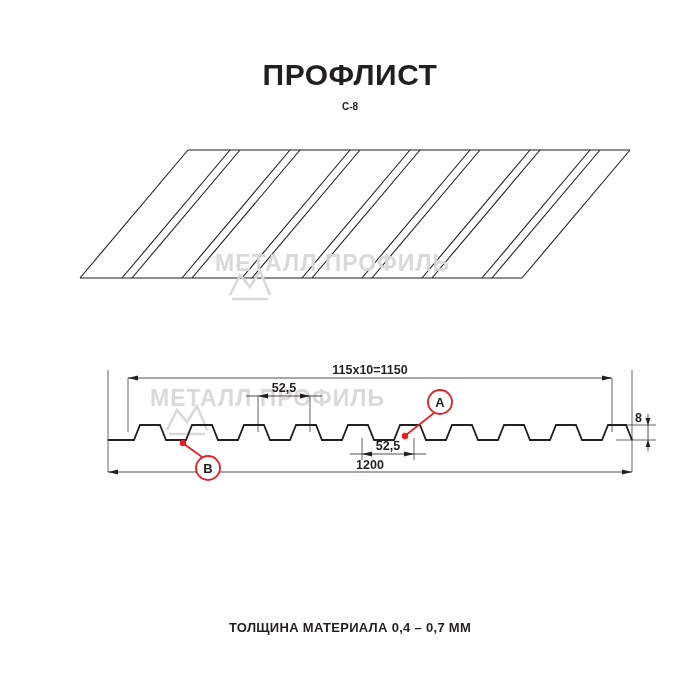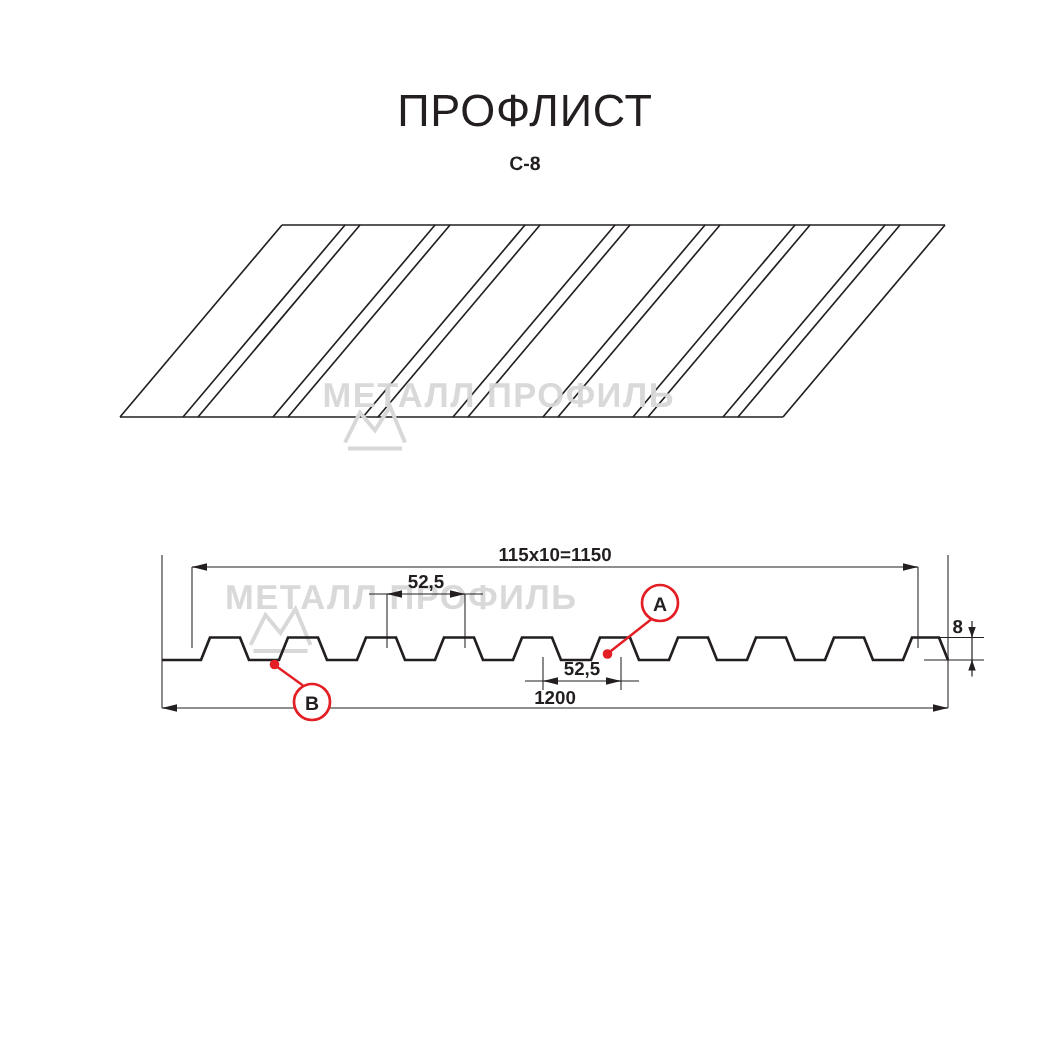--- a/index.html
+++ b/index.html
@@ -20,31 +20,31 @@
     width: 700px;
     height: 700px;
   }
   .title {
     position: absolute;
     top: 58px;
     left: 0;
     width: 700px;
     text-align: center;
     font-size: 30px;
-    font-weight: normal;
+    font-weight: bold;
     letter-spacing: 0.5px;
     color: #231f20;
   }
   .subtitle {
     position: absolute;
     top: 101px;
     left: 0;
     width: 700px;
     text-align: center;
-    font-size: 13px;
+    font-size: 10px;
     font-weight: bold;
     color: #231f20;
   }
   .footer-note {
     position: absolute;
     top: 620px;
     left: 0;
     width: 700px;
     text-align: center;
     font-size: 13px;
@@ -247,14 +247,15 @@
       <g>
         <circle cx="148" cy="118" r="12" fill="#ffffff" stroke="#e31e24" stroke-width="1.8"></circle>
         <text x="148" y="123" text-anchor="middle" font-size="13" font-weight="bold" fill="#231f20">B</text>
         <line x1="142" y1="107" x2="124" y2="94" stroke="#e31e24" stroke-width="1.6"></line>
         <circle cx="123" cy="93" r="3.2" fill="#e31e24"></circle>
       </g>
 
     </svg>
   </div>
 
+  <div class="footer-note">ТОЛЩИНА МАТЕРИАЛА 0,4 – 0,7 ММ</div>
 
 </div>
 
 </body></html>

